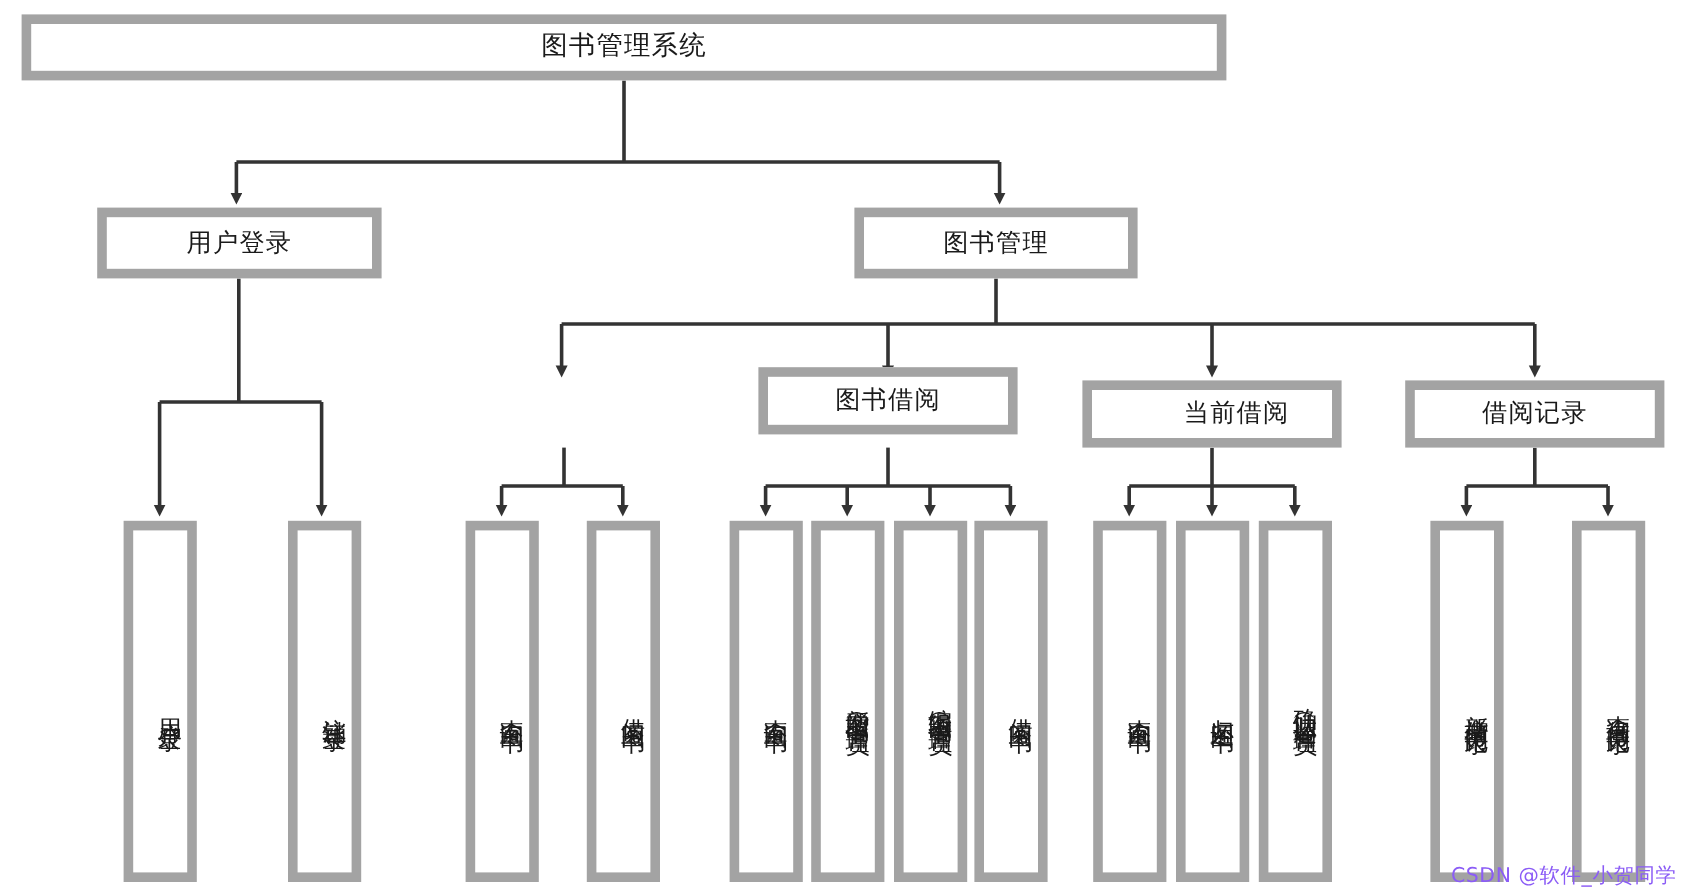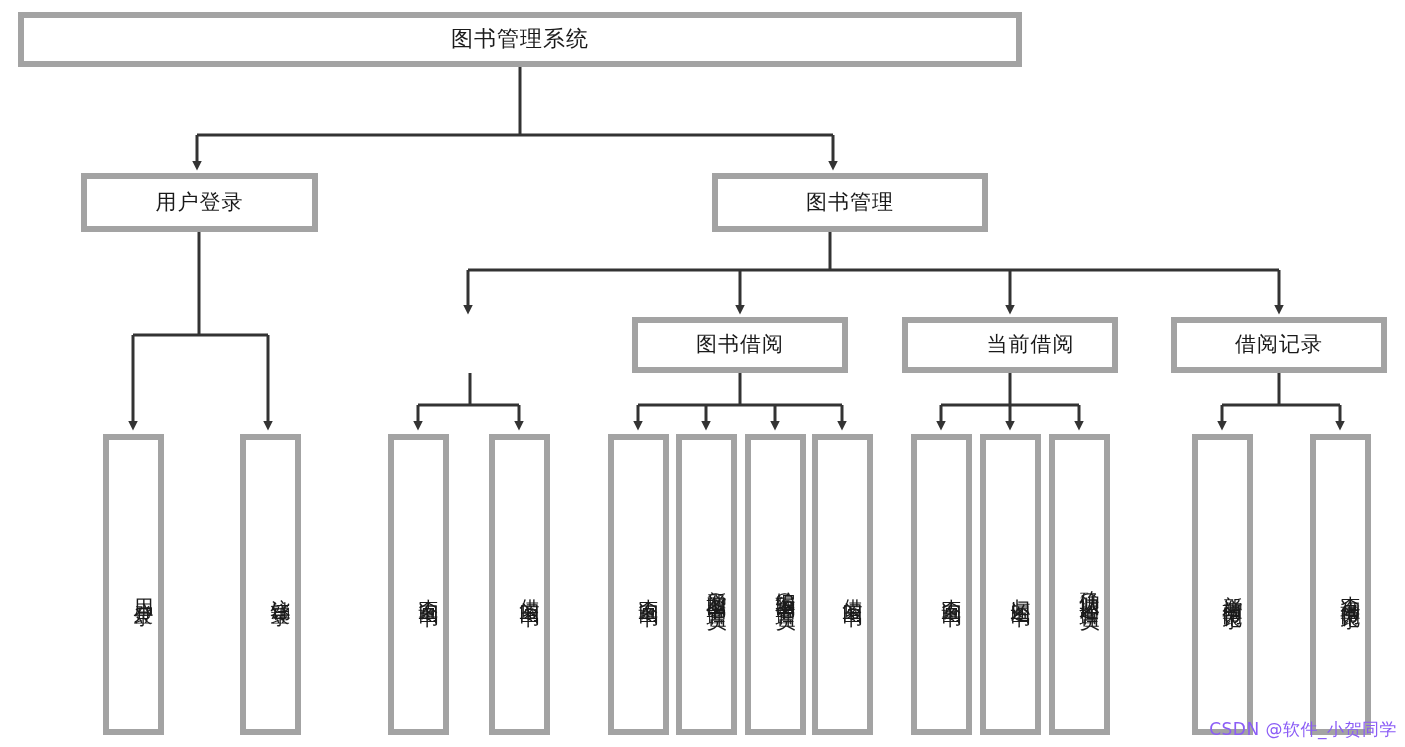--- a/index.html
+++ b/index.html
@@ -22,21 +22,21 @@
     position: absolute;
     left: 0;
     top: 0;
     width: 1405px;
     height: 747px;
     pointer-events: none;
   }
   .node {
     position: absolute;
     box-sizing: border-box;
-    border: 6px solid #a3a3a3;
+    border: 8px solid #a3a3a3;
     background: #ffffff;
     display: flex;
     align-items: center;
     justify-content: center;
     color: #1a1a1a;
   }
   .node.horiz {
     font-size: 21px;
     letter-spacing: 1px;
     line-height: 1.2;
@@ -123,25 +123,25 @@
     </g>
   </svg>
 
   <div class="node horiz root" style="left:18px; top:12px; width:1004px; height:55px;">
     <span>图书管理系统</span>
   </div>
 
   <div class="node horiz" style="left:81px; top:173px; width:237px; height:59px;">
     <span>用户登录</span>
   </div>
-  <div class="node horiz" style="left:712px; top:173px; width:276px; height:59px;">
+  <div class="node horiz" style="left:712px; top:173px; width:236px; height:59px;">
     <span>图书管理</span>
   </div>
 
-  <div class="node horiz" style="left:632px; top:317px; width:216px; height:56px;">
+  <div class="node horiz" style="left:632px; top:306px; width:216px; height:56px;">
     <span>图书借阅</span>
   </div>
   <div class="node horiz" style="left:902px; top:317px; width:216px; height:56px;padding-left:41px;">
     <span>当前借阅</span>
   </div>
   <div class="node horiz" style="left:1171px; top:317px; width:216px; height:56px;text-align:right;">
     <span>借阅记录</span>
   </div>
 
   <div class="node vert" style="left:103px; top:434px; width:61px; height:301px;">

